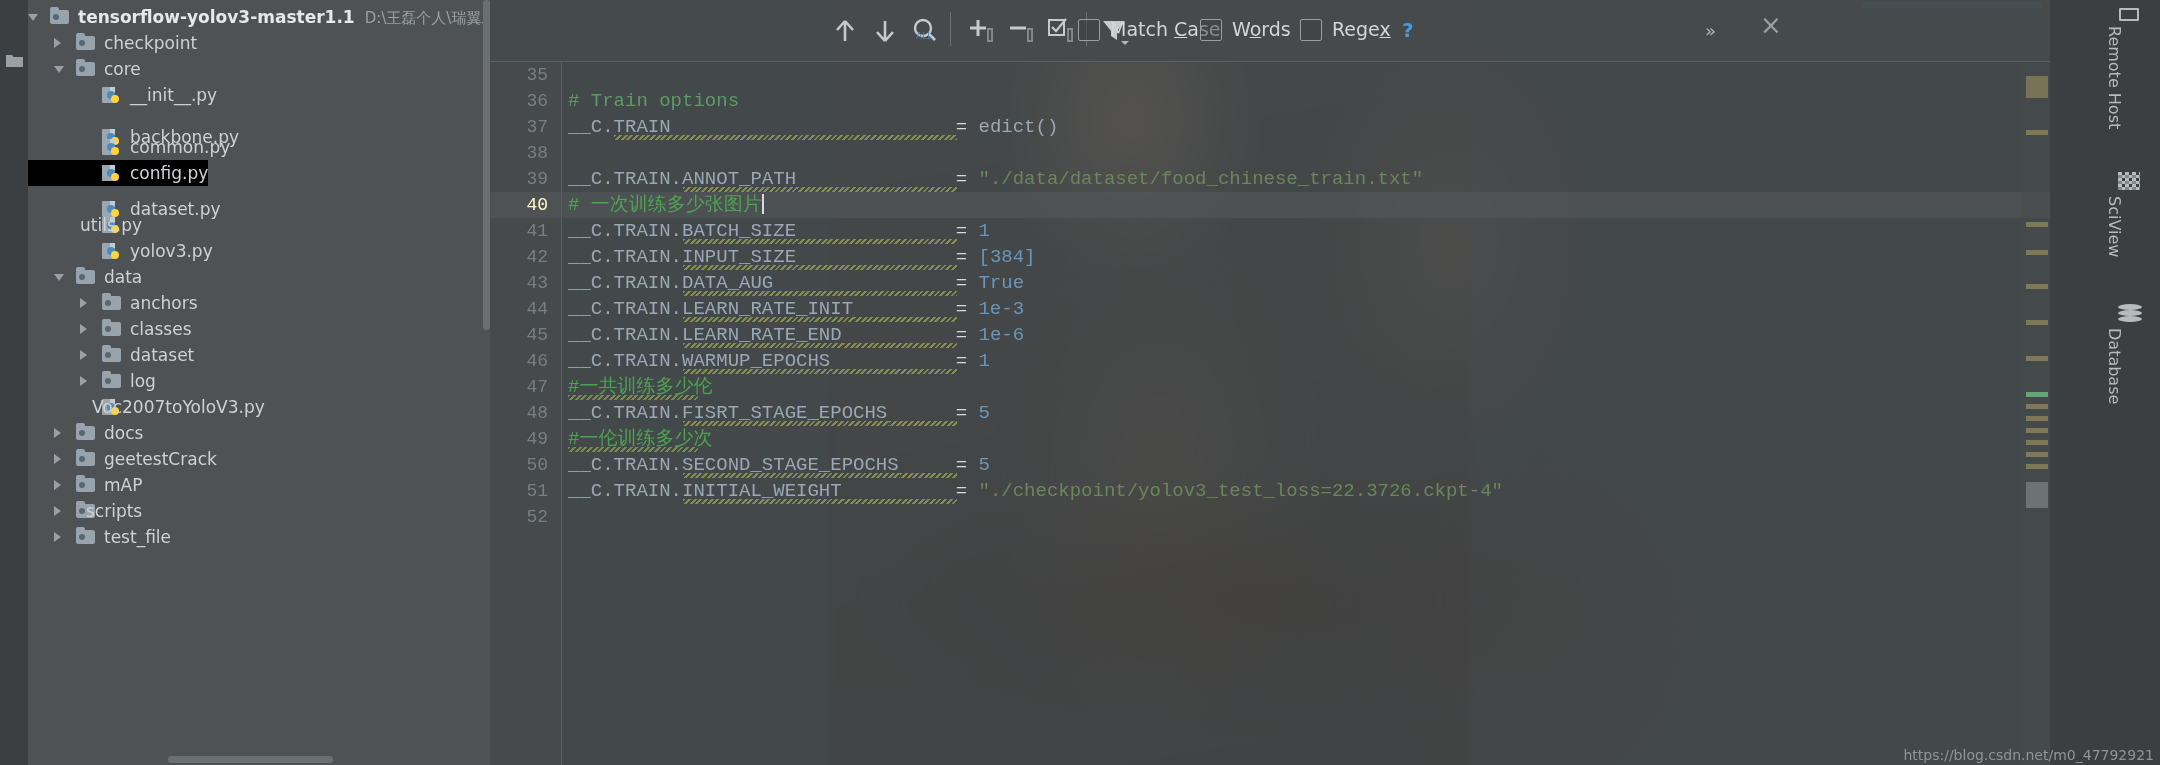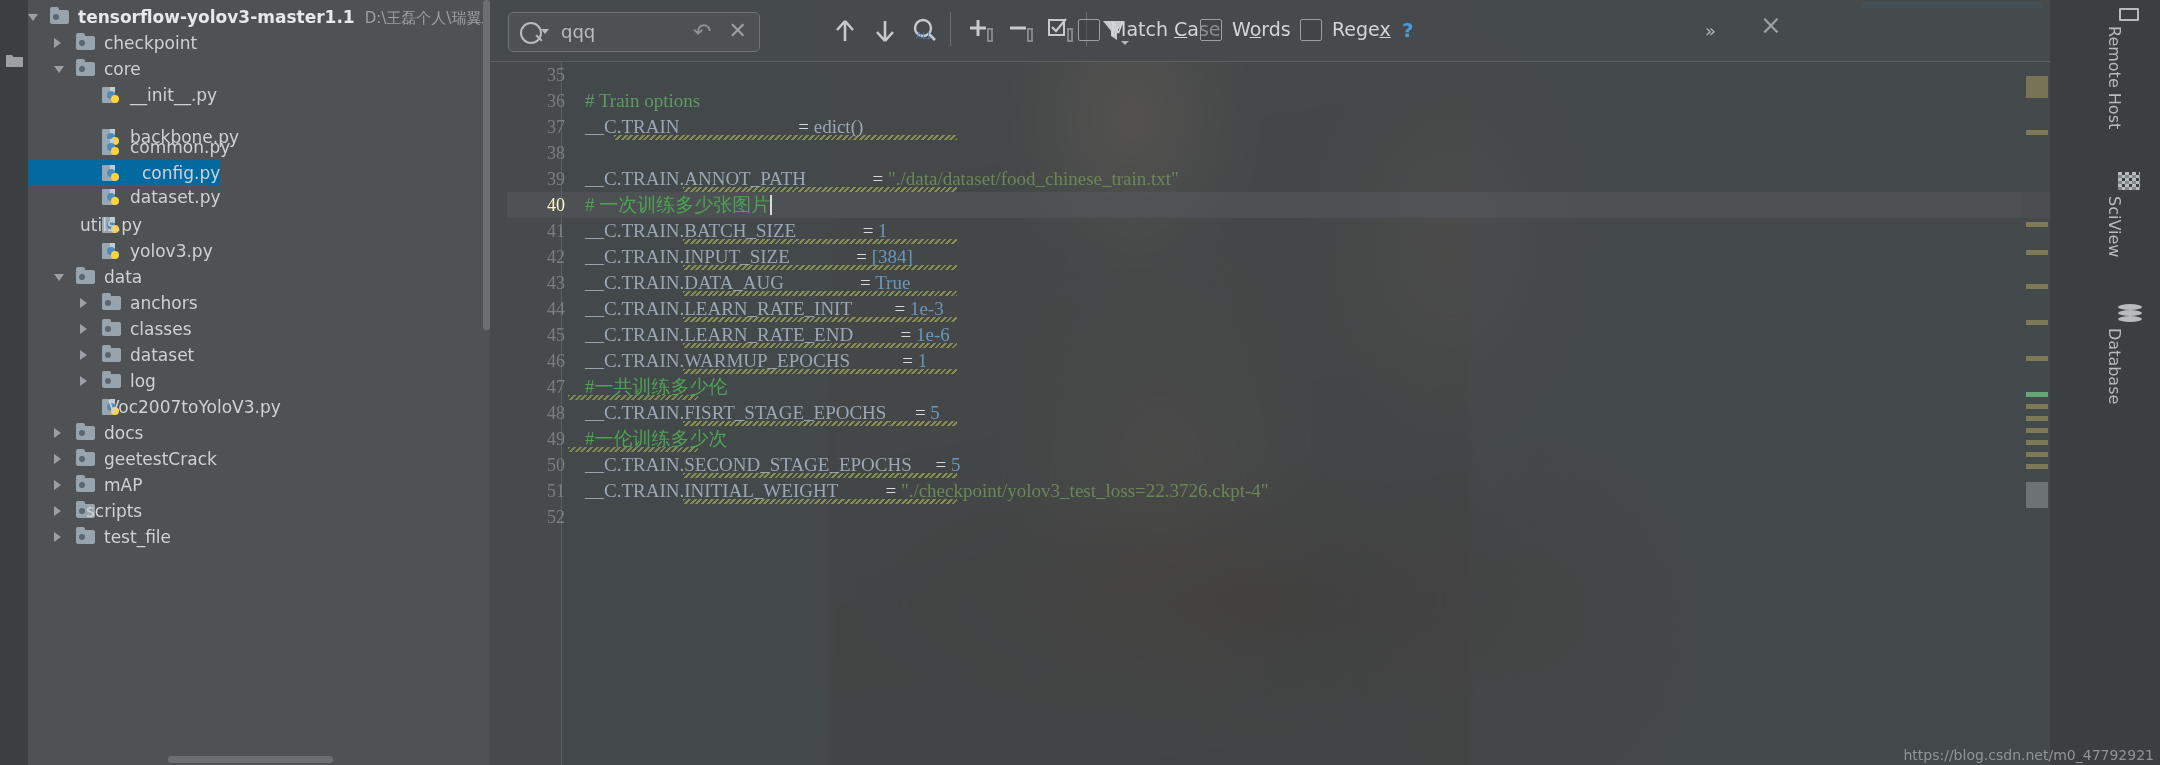--- a/index.html
+++ b/index.html
@@ -28,21 +28,21 @@
 
   
   .leftstrip{position:absolute;left:0;top:0;width:28px;height:765px;background:#3c3f41;}
   .leftstrip .folder{position:absolute;left:6px;top:52px;width:17px;height:13px;}
 
   
   .tree{position:absolute;left:28px;top:0;width:462px;height:765px;background:#4e5254;
         overflow:hidden;}
   .trow{position:relative;height:26px;line-height:26px;white-space:nowrap;
         color:#cfd2d4;font-size:17px;}
-  .trow.sel{background:#0369a1;padding-left:12px;}
+  .trow.sel{background:#000000;}
   .trow .arrow{position:absolute;top:8px;width:0;height:0;}
   .trow .arrow.closed{border-left:7px solid #9aa0a6;border-top:5px solid transparent;border-bottom:5px solid transparent;}
   .trow .arrow.open{border-top:7px solid #9aa0a6;border-left:5px solid transparent;border-right:5px solid transparent;margin-top:2px;}
   .fold{position:absolute;top:6px;width:19px;height:14px;background:#97a3ad;border-radius:2px 2px 2px 2px;}
   .fold:after{content:"";position:absolute;left:3px;top:4px;width:6px;height:6px;border-radius:50%;background:#5b6670;}
   .fold:before{content:"";position:absolute;left:0;top:-3px;width:9px;height:4px;background:#97a3ad;border-radius:2px 2px 0 0;}
   .pyi{position:absolute;top:5px;width:18px;height:17px;}
   .pyi .sheet{position:absolute;left:0;top:0;width:13px;height:16px;background:#9aa7b0;border-radius:1px;}
   .pyi .fold2{position:absolute;left:8px;top:0;width:5px;height:5px;background:#c3ccd3;}
   .pyi .b{position:absolute;left:5px;top:4px;width:8px;height:8px;border-radius:50%;background:#4b8bbe;}
@@ -76,21 +76,21 @@
   .clabel u{text-decoration:underline;}
   .qmark{position:absolute;top:18px;color:#4a9bd8;font-size:20px;font-weight:bold;}
   .chev{position:absolute;top:20px;color:#b3b8ba;font-size:18px;letter-spacing:-1px;}
   .closex{position:absolute;top:12px;color:#9aa0a2;font-size:26px;line-height:26px;}
 
   
   .editor{position:absolute;left:490px;top:62px;width:1560px;height:703px;overflow:hidden;}
   .gutter-left{position:absolute;left:0;top:0;width:72px;height:703px;background:rgba(73,77,79,.55);}
   .codearea{position:absolute;left:0;top:0;width:1560px;height:703px;}
   .cline{position:absolute;left:0;width:1560px;height:26px;line-height:26px;
-         font-family:Liberation Serif, serif;font-size:19px;white-space:pre;margin-left:17px;}
+         font-family:Liberation Mono, monospace;font-size:19px;white-space:pre;}
   .cline.cur{background:rgba(86,90,92,.55);}
   .cline .ln{position:absolute;left:0;width:58px;text-align:right;color:#787f82;font-size:18px;}
   .cline.cur .ln{color:#fef9c3;}
   .cline .txt{position:absolute;left:78px;}
   .kv{color:#9aa7b4;}
   .num{color:#6897bb;}
   .str{color:#6a8759;}
   .cm{color:#5f9a63;}
   .cmz{color:#4ea352;}
   .eq{color:#d6d9db;}
@@ -168,21 +168,21 @@
             <span class="fold2"></span>
             <span class="b"></span>
             <span class="y"></span>
           </div><span class="tname" style="margin-left: 102px;">common.py</span></div>
         <div class="trow sel" style="top: 160px; position: absolute;"><div class="pyi" style="left: 74px;">
             <span class="sheet"></span>
             <span class="fold2"></span>
             <span class="b"></span>
             <span class="y"></span>
           </div><span class="tname" style="margin-left: 102px;">config.py</span></div>
-        <div class="trow" style="top: 184px; position: absolute;"><div class="pyi" style="left: 74px;">
+        <div class="trow" style="top: 196px; position: absolute;"><div class="pyi" style="left: 74px;">
             <span class="sheet"></span>
             <span class="fold2"></span>
             <span class="b"></span>
             <span class="y"></span>
           </div><span class="tname" style="margin-left: 102px;">dataset.py</span></div>
         <div class="trow" style="top: 212px; position: absolute;"><div class="pyi" style="left: 74px;">
             <span class="sheet"></span>
             <span class="fold2"></span>
             <span class="b"></span>
             <span class="y"></span>
@@ -196,42 +196,34 @@
         <div class="trow" style="top: 264px; position: absolute;"><div class="arrow open" style="left: 26px;"></div><div class="fold" style="left: 48px;"></div><span class="tname" style="margin-left: 76px;">data</span></div>
         <div class="trow" style="top: 290px; position: absolute;"><div class="arrow closed" style="left: 52px;"></div><div class="fold" style="left: 74px;"></div><span class="tname" style="margin-left: 102px;">anchors</span></div>
         <div class="trow" style="top: 316px; position: absolute;"><div class="arrow closed" style="left: 52px;"></div><div class="fold" style="left: 74px;"></div><span class="tname" style="margin-left: 102px;">classes</span></div>
         <div class="trow" style="top: 342px; position: absolute;"><div class="arrow closed" style="left: 52px;"></div><div class="fold" style="left: 74px;"></div><span class="tname" style="margin-left: 102px;">dataset</span></div>
         <div class="trow" style="top: 368px; position: absolute;"><div class="arrow closed" style="left: 52px;"></div><div class="fold" style="left: 74px;"></div><span class="tname" style="margin-left: 102px;">log</span></div>
         <div class="trow" style="top: 394px; position: absolute;"><div class="pyi" style="left: 74px;">
             <span class="sheet"></span>
             <span class="fold2"></span>
             <span class="b"></span>
             <span class="y"></span>
-          </div><span class="tname" style="margin-left: 80px;">Voc2007toYoloV3.py</span></div>
+          </div><span class="tname" style="margin-left: 64px;">Voc2007toYoloV3.py</span></div>
         <div class="trow" style="top: 420px; position: absolute;"><div class="arrow closed" style="left: 26px;"></div><div class="fold" style="left: 48px;"></div><span class="tname" style="margin-left: 76px;">docs</span></div>
         <div class="trow" style="top: 446px; position: absolute;"><div class="arrow closed" style="left: 26px;"></div><div class="fold" style="left: 48px;"></div><span class="tname" style="margin-left: 76px;">geetestCrack</span></div>
         <div class="trow" style="top: 472px; position: absolute;"><div class="arrow closed" style="left: 26px;"></div><div class="fold" style="left: 48px;"></div><span class="tname" style="margin-left: 76px;">mAP</span></div>
         <div class="trow" style="top: 498px; position: absolute;"><div class="arrow closed" style="left: 26px;"></div><div class="fold" style="left: 48px;"></div><span class="tname" style="margin-left: 58px;">scripts</span></div>
         <div class="trow" style="top: 524px; position: absolute;"><div class="arrow closed" style="left: 26px;"></div><div class="fold" style="left: 48px;"></div><span class="tname" style="margin-left: 76px;">test_file</span></div>
       </div>
     <div class="tree-scroll"></div>
     <div class="tree-hscroll"></div>
   </div>
 
   <div class="findbar">
     <div class="sep"></div>
 
-    <div class="searchbox">
-      <div class="mag"></div>
-      <div class="maghandle"></div>
-      <div class="magcaret"></div>
-      <div class="val">qqq</div>
-      <div class="ret">↶</div>
-      <div class="clr">✕</div>
-    </div>
 
     <div class="ticon" style="left:338px;">
       <svg width="34" height="34" viewBox="0 0 34 34">
           <path d="M17 7 L17 27 M17 7 L9 16 M17 7 L25 16" stroke="#c6cacc" stroke-width="2.6" fill="none"></path>
         </svg>
     </div>
     <div class="ticon" style="left:378px;">
       <svg width="34" height="34" viewBox="0 0 34 34">
           <path d="M17 27 L17 7 M17 27 L9 18 M17 27 L25 18" stroke="#c6cacc" stroke-width="2.6" fill="none"></path>
         </svg>

